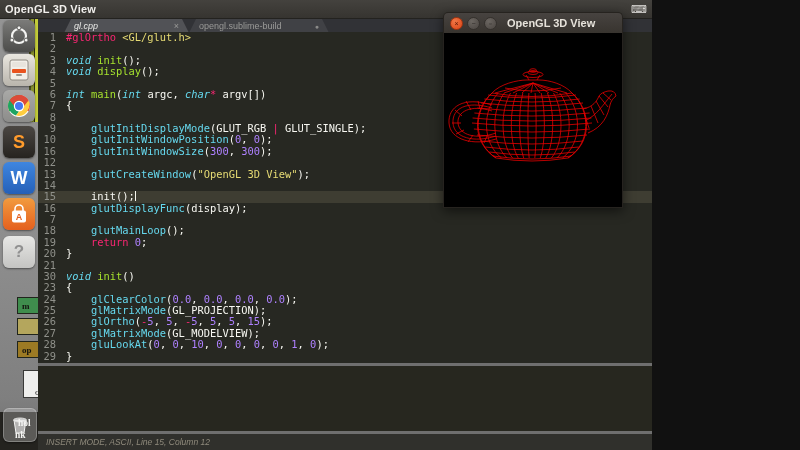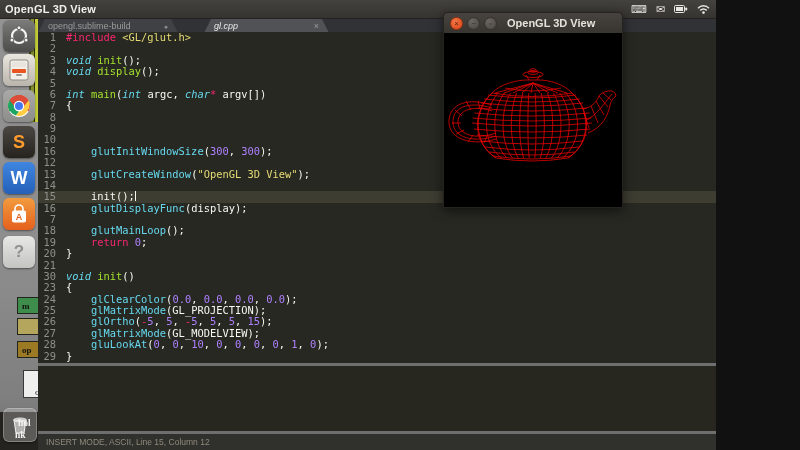--- a/index.html
+++ b/index.html
@@ -1,16 +1,16 @@
 <!DOCTYPE html>
 <html><head>
 <meta charset="utf-8">
 <style>
   html,body{margin:0;padding:0;background:#111;}
-  #screen{position:relative;width:716px;height:450px;overflow:hidden;background:#ec4899;
+  #screen{position:relative;width:652px;height:450px;overflow:hidden;background:#ec4899;
           font-family:"Liberation Sans",sans-serif;}
 
   
   .panel{position:absolute;left:0;top:0;width:800px;height:18px;background:linear-gradient(#44423e,#363430);
          border-bottom:1px solid #23221f;color:#f1efec;display:flex;align-items:center;z-index:30;}
   .panel-title{font-size:11px;font-weight:bold;margin-left:5px;letter-spacing:.2px;}
   .tray{margin-left:auto;display:flex;align-items:center;gap:9px;padding-right:10px;}
   .tray .glyph{font-size:11px;color:#e8e6e3;line-height:18px;}
   .tray svg{display:block;}
   .tray-time{font-size:12px;color:#f1efec;text-decoration:underline;}
@@ -72,21 +72,21 @@
   .tok-p{color:#f8f8f2;}
   .caret{display:inline-block;width:1px;height:10px;background:#f8f8f0;vertical-align:-1px;}
   .minimap{position:absolute;left:679px;top:2px;width:40px;height:100px;}
   .mmbar{position:absolute;left:2px;height:1.6px;opacity:.85;}
   .vscroll{position:absolute;right:3px;top:6px;width:7px;height:128px;border-radius:3.5px;background:#8a8a8a;}
 
   
   .buildpanel{position:absolute;left:0;top:345px;width:756px;height:65px;background:#27271f;
               border-top:3px solid #6f6f6f;border-bottom:3px solid #6f6f6f;}
   .statusbar{position:absolute;left:0;top:416px;width:762px;height:16px;background:#30302c;
-             display:flex;align-items:center;font-size:8.5px;color:#8f8a7c;}
+             display:flex;align-items:center;font-size:8.5px;color:#8f8a7c;font-style:italic;}
   .status-left{margin-left:8px;}
   .status-right{margin-left:auto;display:flex;gap:24px;}
 
   
   .glwin{position:absolute;left:443px;top:12px;width:180px;z-index:40;border-radius:5px 5px 2px 2px;
          box-shadow:0 3px 12px rgba(0,0,0,.55);}
   .glwin-titlebar{height:20px;border-radius:5px 5px 0 0;background:linear-gradient(#474340,#38342f);
                   border:1px solid #26231f;border-bottom:none;display:flex;align-items:center;}
   .wbtn{width:11px;height:11px;border-radius:50%;margin-left:4px;display:flex;align-items:center;justify-content:center;
         font-size:7px;line-height:1;}
@@ -199,42 +199,42 @@
     <div class="tile tile-trash">
       <svg width="22" height="22" viewBox="0 0 22 22">
         <path d="M5,6 L7,19 L15,19 L17,6" fill="rgba(250,250,250,.55)" stroke="#f4f4f2" stroke-width="1"></path>
         <ellipse cx="11" cy="6" rx="6.5" ry="2" fill="rgba(255,255,255,.7)" stroke="#dcdcda"></ellipse>
       </svg>
     </div>
   </div>
 
   <div class="sublime">
     <div class="tabbar">
+      <div class="tab tab-active">
+        <span class="tab-label">gl.cpp</span>
+        <span class="tab-x">×</span>
+      </div>
       <div class="tab tab-inactive">
         <span class="tab-label">opengl.sublime-build</span>
         <span class="tab-dot">●</span>
       </div>
-      <div class="tab tab-active">
-        <span class="tab-label">gl.cpp</span>
-        <span class="tab-x">×</span>
-      </div>
     </div>
 
     <div class="editor">
       <div>
-          <div class="cl"><span class="ln">1</span><span class="ct"><span class="tok-k">#include</span><span class="tok-p"> </span><span class="tok-s">&lt;GL/glut.h&gt;</span></span></div>
+          <div class="cl"><span class="ln">1</span><span class="ct"><span class="tok-k">#glOrtho</span><span class="tok-p"> </span><span class="tok-s">&lt;GL/glut.h&gt;</span></span></div>
           <div class="cl"><span class="ln">2</span><span class="ct"></span></div>
           <div class="cl"><span class="ln">3</span><span class="ct"><span class="tok-t">void</span><span class="tok-p"> </span><span class="tok-f">init</span><span class="tok-p">();</span></span></div>
           <div class="cl"><span class="ln">4</span><span class="ct"><span class="tok-t">void</span><span class="tok-p"> </span><span class="tok-f">display</span><span class="tok-p">();</span></span></div>
           <div class="cl"><span class="ln">5</span><span class="ct"></span></div>
           <div class="cl"><span class="ln">6</span><span class="ct"><span class="tok-t">int</span><span class="tok-p"> </span><span class="tok-f">main</span><span class="tok-p">(</span><span class="tok-t">int</span><span class="tok-p"> argc, </span><span class="tok-t">char</span><span class="tok-k">*</span><span class="tok-p"> argv[])</span></span></div>
           <div class="cl"><span class="ln">7</span><span class="ct"><span class="tok-p">{</span></span></div>
           <div class="cl"><span class="ln">8</span></div>
-          <div class="cl"><span class="ln">9</span></div>
-          <div class="cl"><span class="ln">10</span></div>
+          <div class="cl"><span class="ln">9</span><span class="ct"><span class="tok-p">    </span><span class="tok-c">glutInitDisplayMode</span><span class="tok-p">(GLUT_RGB </span><span class="tok-k">|</span><span class="tok-p"> GLUT_SINGLE);</span></span></div>
+          <div class="cl"><span class="ln">10</span><span class="ct"><span class="tok-p">    </span><span class="tok-c">glutInitWindowPosition</span><span class="tok-p">(</span><span class="tok-n">0</span><span class="tok-p">, </span><span class="tok-n">0</span><span class="tok-p">);</span></span></div>
           <div class="cl"><span class="ln">16</span><span class="ct"><span class="tok-p">    </span><span class="tok-c">glutInitWindowSize</span><span class="tok-p">(</span><span class="tok-n">300</span><span class="tok-p">, </span><span class="tok-n">300</span><span class="tok-p">);</span></span></div>
           <div class="cl"><span class="ln">12</span><span class="ct"></span></div>
           <div class="cl"><span class="ln">13</span><span class="ct"><span class="tok-p">    </span><span class="tok-c">glutCreateWindow</span><span class="tok-p">(</span><span class="tok-s">"OpenGL 3D View"</span><span class="tok-p">);</span></span></div>
           <div class="cl"><span class="ln">14</span><span class="ct"></span></div>
           <div class="cl cur"><span class="ln">15</span><span class="ct"><span class="tok-p">    </span><span class="tok-p">init();</span><span class="caret"></span></span></div>
           <div class="cl"><span class="ln">16</span><span class="ct"><span class="tok-p">    </span><span class="tok-c">glutDisplayFunc</span><span class="tok-p">(display);</span></span></div>
           <div class="cl"><span class="ln">7</span><span class="ct"></span></div>
           <div class="cl"><span class="ln">18</span><span class="ct"><span class="tok-p">    </span><span class="tok-c">glutMainLoop</span><span class="tok-p">();</span></span></div>
           <div class="cl"><span class="ln">19</span><span class="ct"><span class="tok-p">    </span><span class="tok-k">return</span><span class="tok-p"> </span><span class="tok-n">0</span><span class="tok-p">;</span></span></div>
           <div class="cl"><span class="ln">20</span><span class="ct"><span class="tok-p">}</span></span></div>

